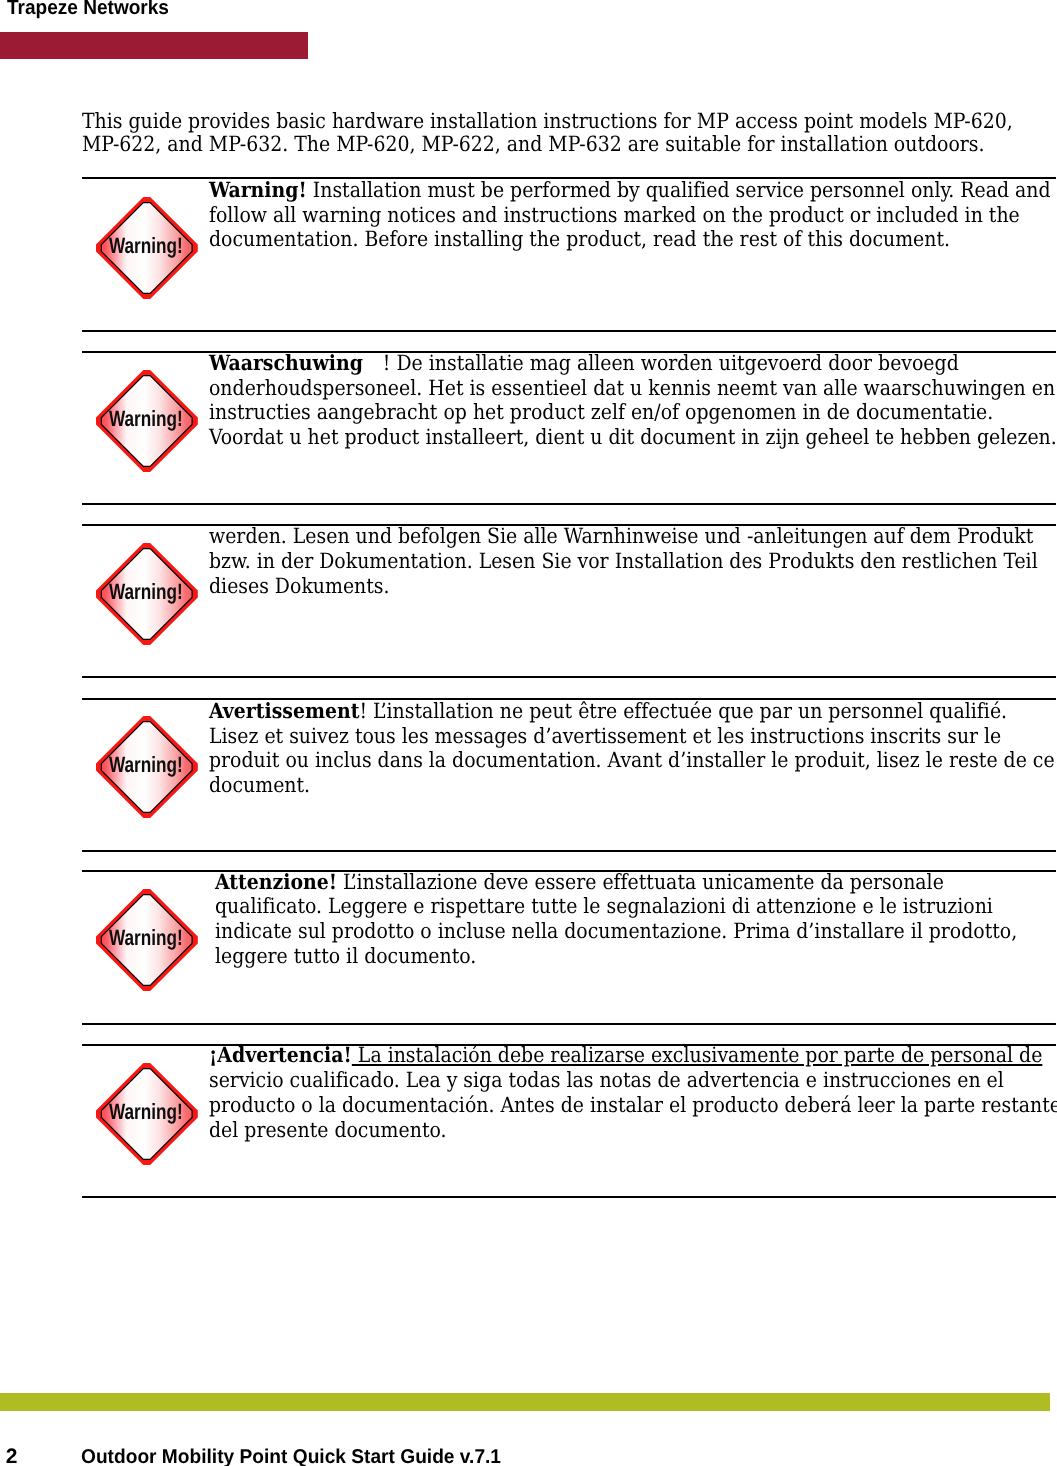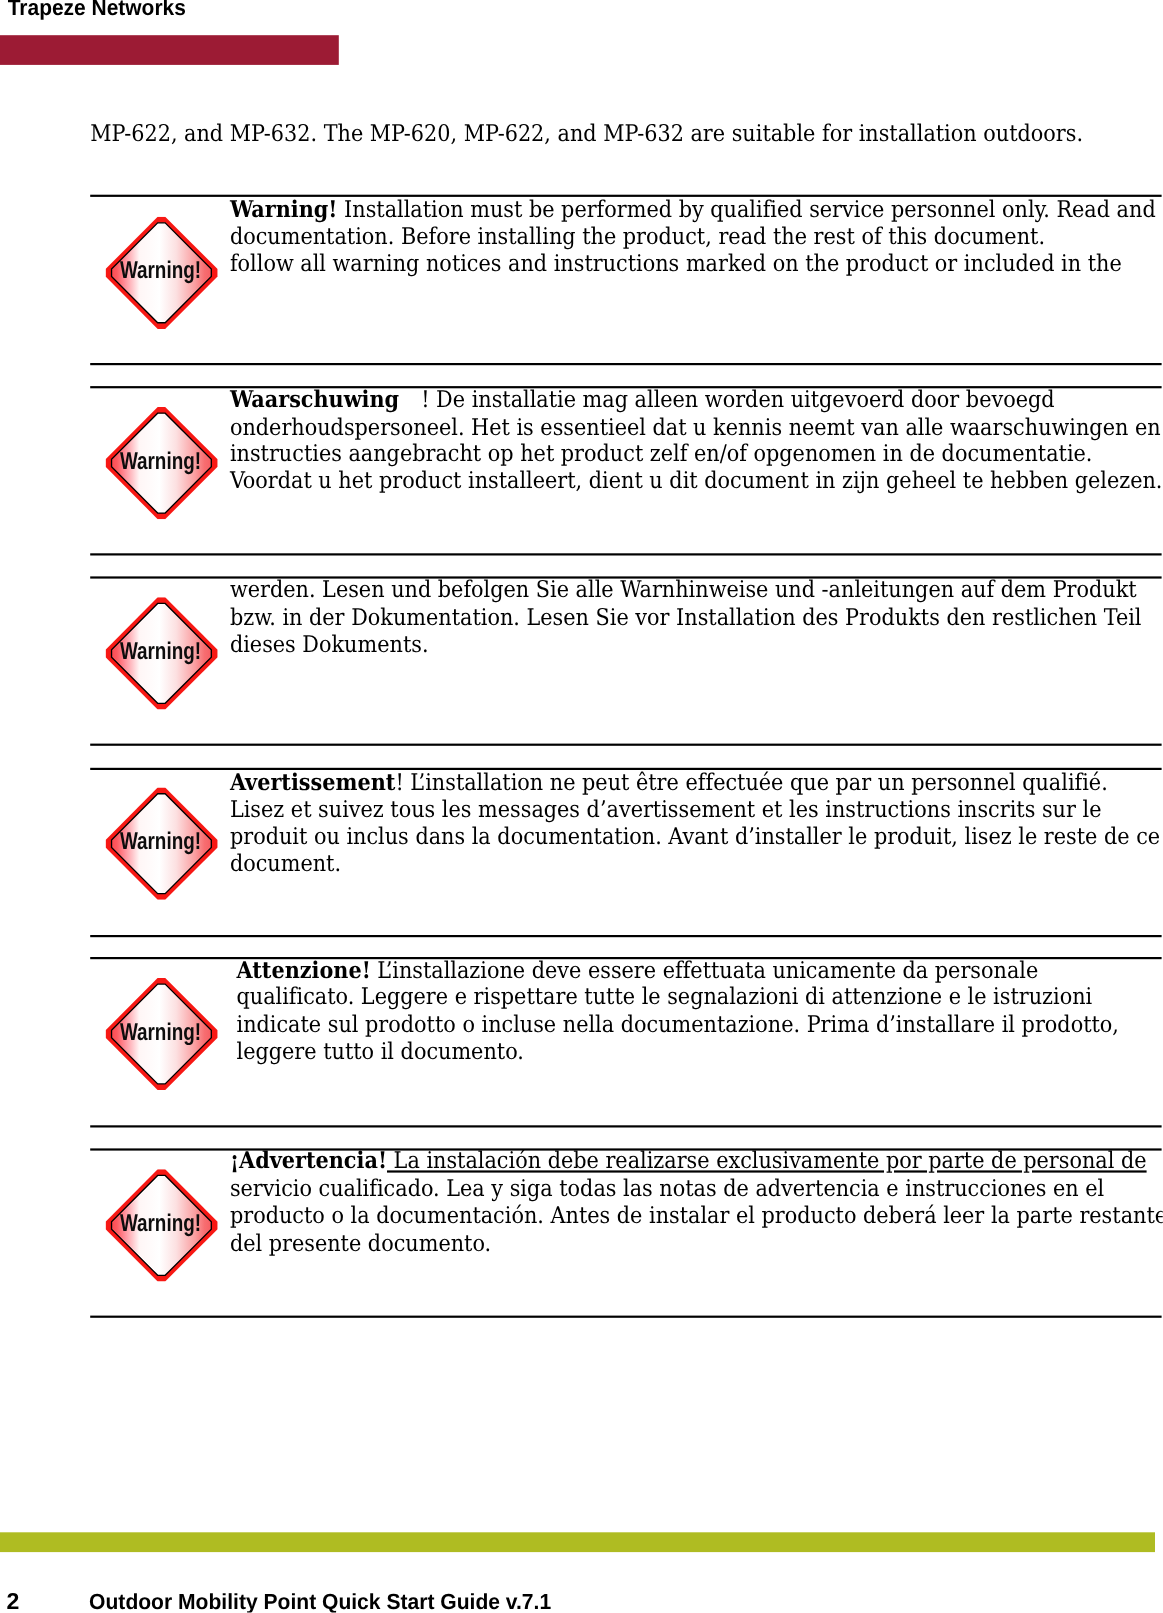--- a/index.html
+++ b/index.html
@@ -25,20 +25,21 @@
   .ftr-page{position:absolute;left:5.8px;top:1446px;font-family:"Liberation Sans",sans-serif;font-weight:bold;font-size:21px;line-height:21px;}
   .ftr-text{position:absolute;left:81px;top:1447.8px;font-family:"Liberation Sans",sans-serif;font-weight:bold;font-size:19.9px;line-height:19.9px;white-space:nowrap;transform:scaleX(0.963);transform-origin:left top;}
 </style>
 </head>
 <body>
 
 <div class="hdr-title">Trapeze Networks</div>
 <div class="hdr-bar" style="background: rgb(156, 27, 52);"></div>
 
 <div class="intro" id="introBox">
+    <div>This guide provides basic hardware installation instructions for MP access point models MP-620,</div>
     <div>MP-622, and MP-632. The MP-620, MP-622, and MP-632 are suitable for installation outdoors.</div>
   </div>
 
 <div id="content">
     <div class="rule" style="top: 177px;"></div>
     <div class="rule" style="top: 330px;"></div>
     <div class="wicon" style="left: 96px; top: 197px;">
       <svg width="102" height="102" viewBox="0 0 102 102" xmlns="http://www.w3.org/2000/svg">
         <defs>
           <linearGradient id="wg0" gradientUnits="userSpaceOnUse" x1="0" y1="0" x2="102" y2="0">
@@ -53,22 +54,22 @@
             <stop offset="1" stop-color="#F55055"></stop>
           </linearGradient>
         </defs>
         <polygon points="47.35,0 54.15,0 101.8,47.6 101.8,54.4 54.15,102 47.35,102 0,54.4 0,47.6" fill="#F71814"></polygon>
         <polygon points="47.35,5.6 54.15,5.6 96.1,47.6 96.1,54.4 54.15,96.4 47.35,96.4 5.4,54.4 5.4,47.6" fill="url(#wg0)" stroke="#000000" stroke-width="1.2"></polygon>
       </svg>
       <div class="wlabel"><span>Warning!</span></div>
     </div>
     <div class="blk" style="left: 209px; top: 178px;">
       <div><b>Warning!</b><span style="white-space: pre;"> Installation must be performed by qualified service personnel only. Read and</span></div>
+      <div>follow all warning notices and instructions marked on the product or included in the</div>
       <div>documentation. Before installing the product, read the rest of this document.</div>
-      <div>follow all warning notices and instructions marked on the product or included in the</div>
     </div>
     <div class="rule" style="top: 351px;"></div>
     <div class="rule" style="top: 503px;"></div>
     <div class="wicon" style="left: 96px; top: 370px;">
       <svg width="102" height="102" viewBox="0 0 102 102" xmlns="http://www.w3.org/2000/svg">
         <defs>
           <linearGradient id="wg1" gradientUnits="userSpaceOnUse" x1="0" y1="0" x2="102" y2="0">
             <stop offset="0" stop-color="#FC3840"></stop>
             <stop offset="0.1" stop-color="#FD5A60"></stop>
             <stop offset="0.17" stop-color="#FF8E99"></stop>

